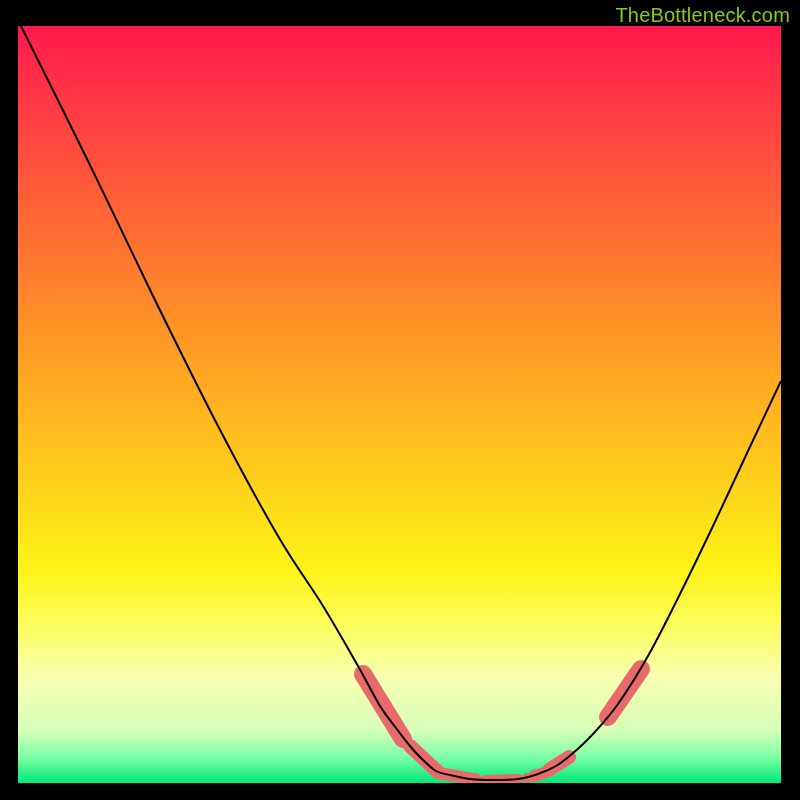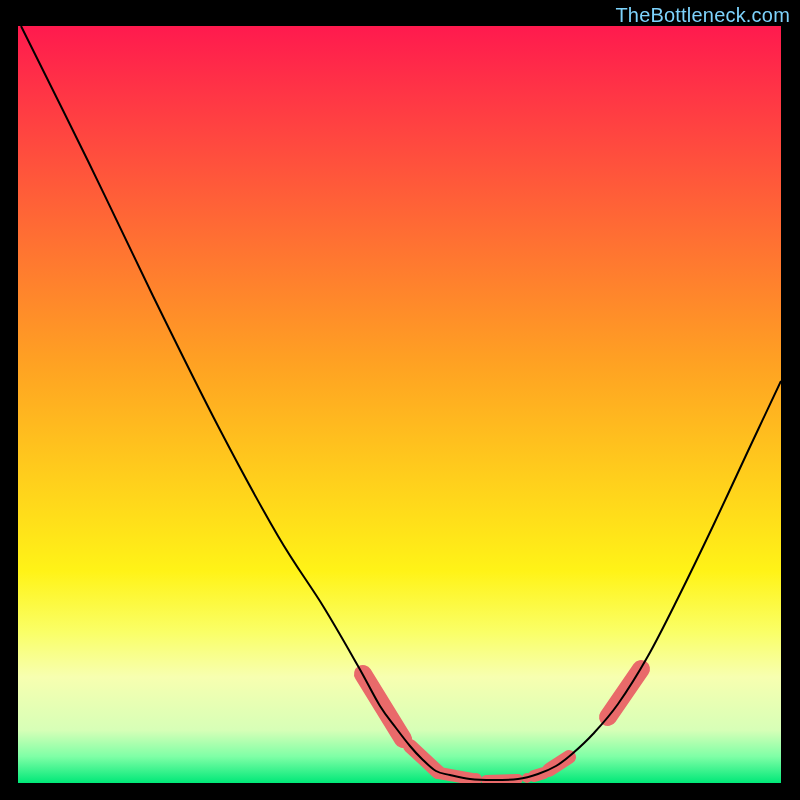--- a/index.html
+++ b/index.html
@@ -13,21 +13,21 @@
   }
   .wrap {
     position: relative;
     width: 800px;
     height: 800px;
   }
   .watermark {
     position: absolute;
     top: 4px;
     right: 10px;
-    color: #7dd3fc;
+    color: #84cc16;
     font-size: 20px;
     font-weight: 500;
     letter-spacing: 0.2px;
     z-index: 5;
   }
   .frame {
     position: absolute;
     left: 18px;
     top: 26px;
     width: 763px;   

